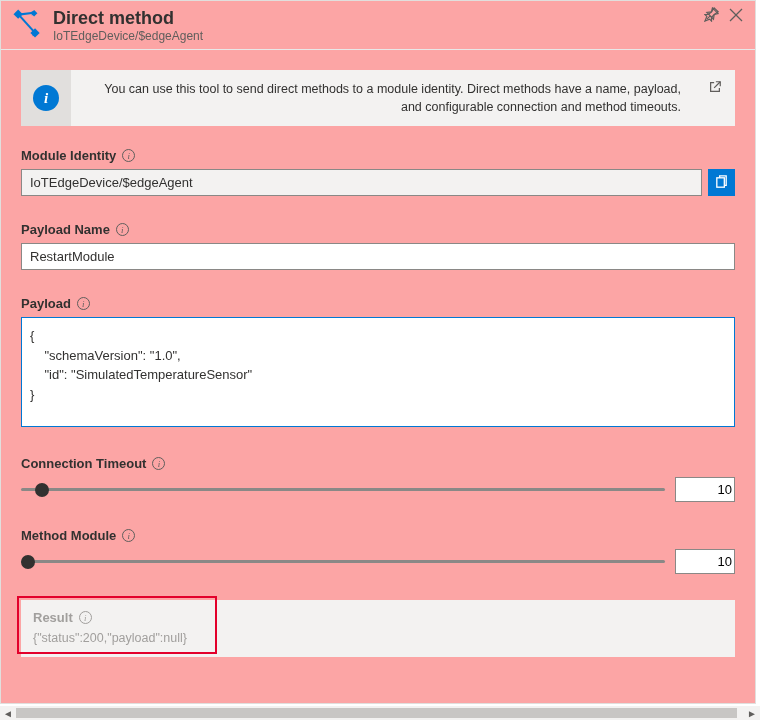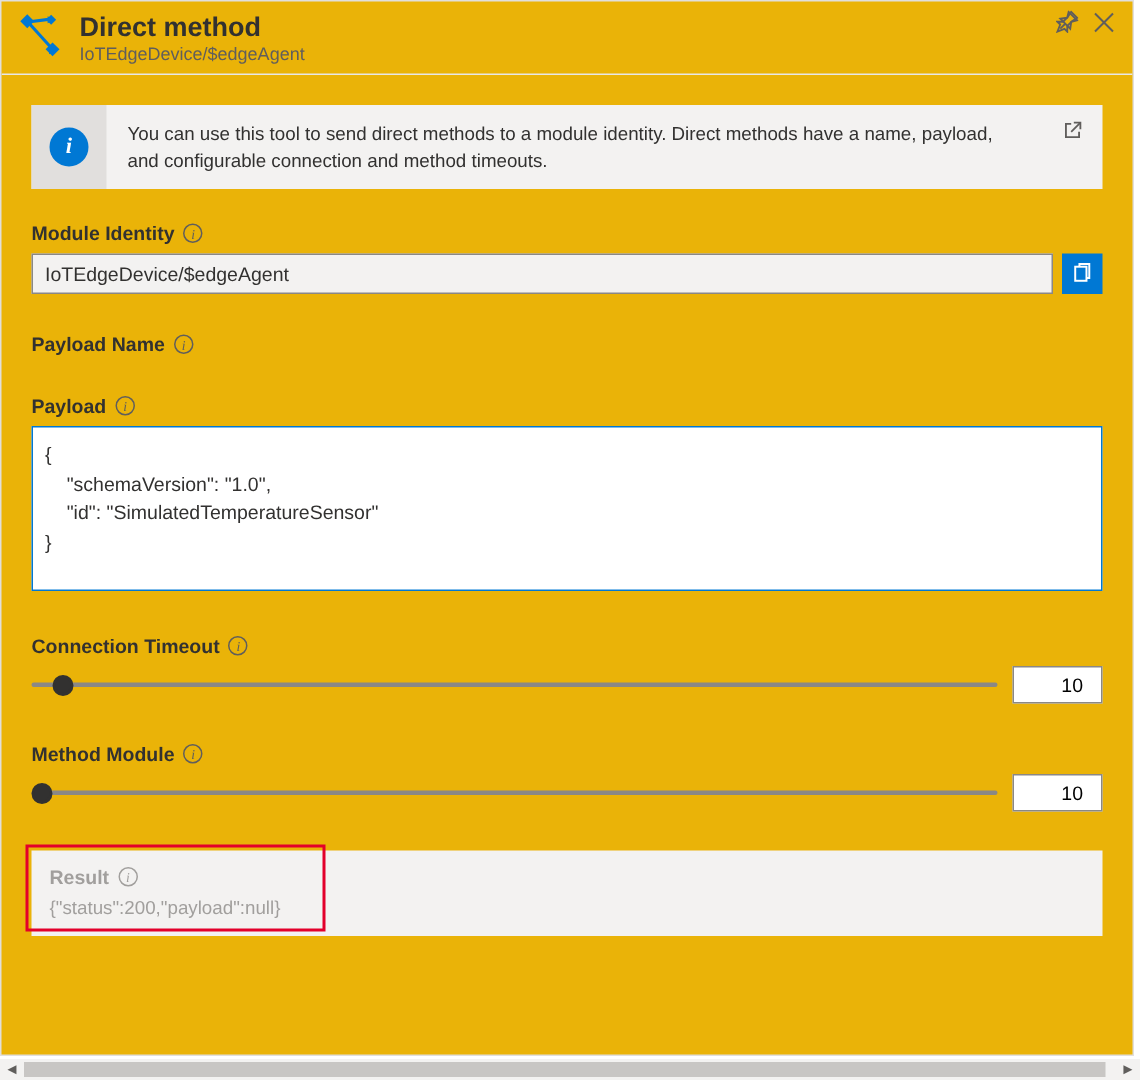--- a/index.html
+++ b/index.html
@@ -8,21 +8,21 @@
     font-size: 13px;
     color: #323130;
     background: #ffffff;
     width: 760px;
     height: 720px;
     overflow: hidden;
     position: relative;
   }
   .panel {
     border: 1px solid #e1dfdd;
-    background: #eab308;
+    background: #fca5a5;
     width: 756px;
     height: 704px;
     position: relative;
     overflow: hidden;
   }
   .header {
     display: flex;
     align-items: flex-start;
     padding: 6px 12px 6px 12px;
     border-bottom: 1px solid #e8e8e8;
@@ -101,20 +101,21 @@
     font-style: italic;
     font-weight: bold;
     font-size: 15px;
   }
   .info-text {
     flex: 1;
     padding: 10px 14px;
     font-size: 12.5px;
     color: #323130;
     line-height: 1.45;
+    text-align: right;
   }
   .info-link {
     width: 40px;
     display: flex;
     align-items: flex-start;
     justify-content: center;
     padding-top: 10px;
     color: #605e5c;
   }
   .field { margin-bottom: 26px; }
@@ -197,21 +198,21 @@
     position: absolute;
     width: 14px; height: 14px;
     background: #323130;
     border: 2px solid #323130;
     border-radius: 50%;
     top: 3px;
   }
   .spin {
     width: 60px;
     border: 1px solid #8a8886;
-    padding: 4px 12px;
+    padding: 4px 2px;
     text-align: right;
     font-size: 13px;
   }
   .result-box {
     background: #f3f2f1;
     padding: 10px 4px 12px 12px;
   }
   .result-label {
     font-size: 13px;
     font-weight: 600;
@@ -310,20 +311,21 @@
           </svg>
         </button>
       </div>
     </div>
 
     <div class="field">
       <div class="field-label">
         <span>Payload Name</span>
         <span class="info-i">i</span>
       </div>
+      <input class="text-input" value="RestartModule" style="">
     </div>
 
     <div class="field">
       <div class="field-label">
         <span>Payload</span>
         <span class="info-i">i</span>
       </div>
       <textarea class="textarea" style="">{
     "schemaVersion": "1.0",
     "id": "SimulatedTemperatureSensor"

